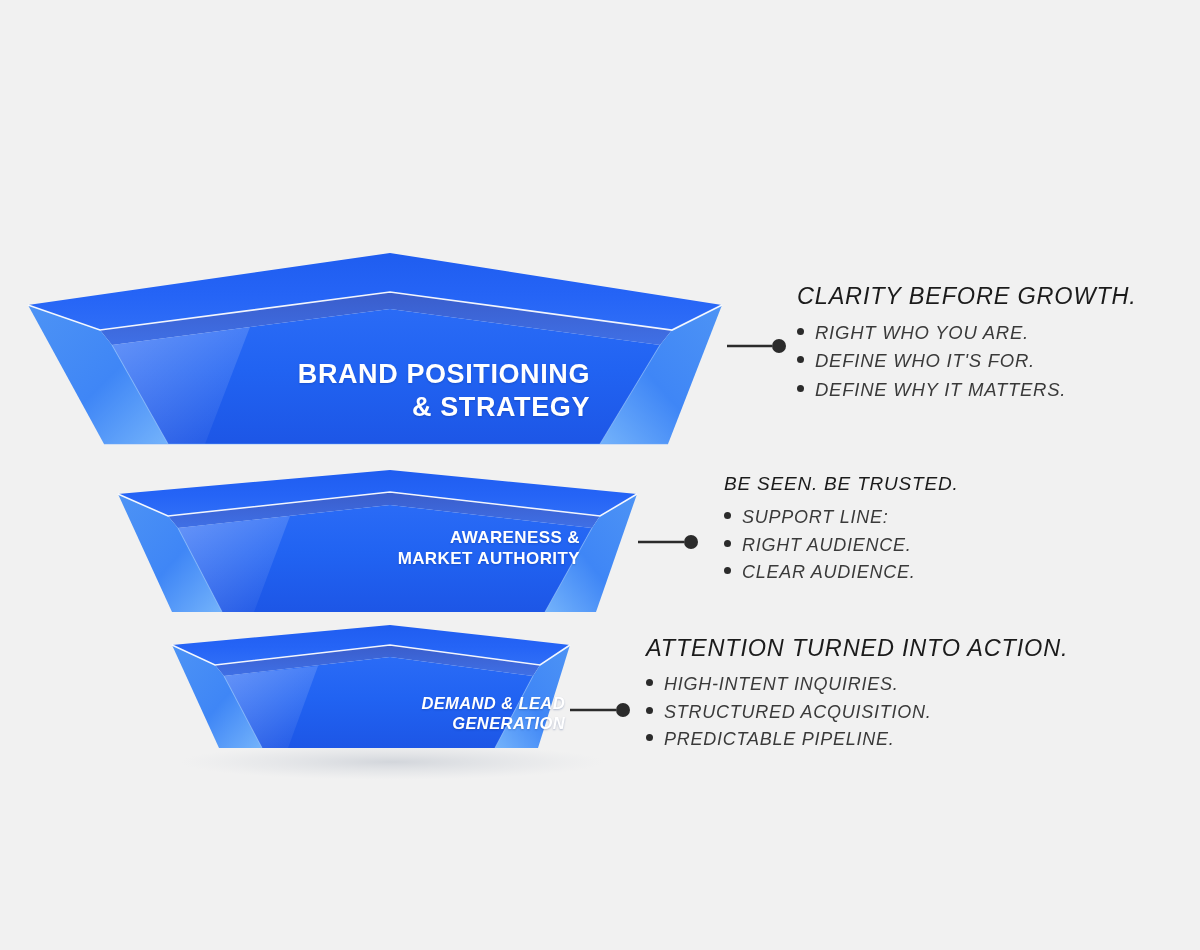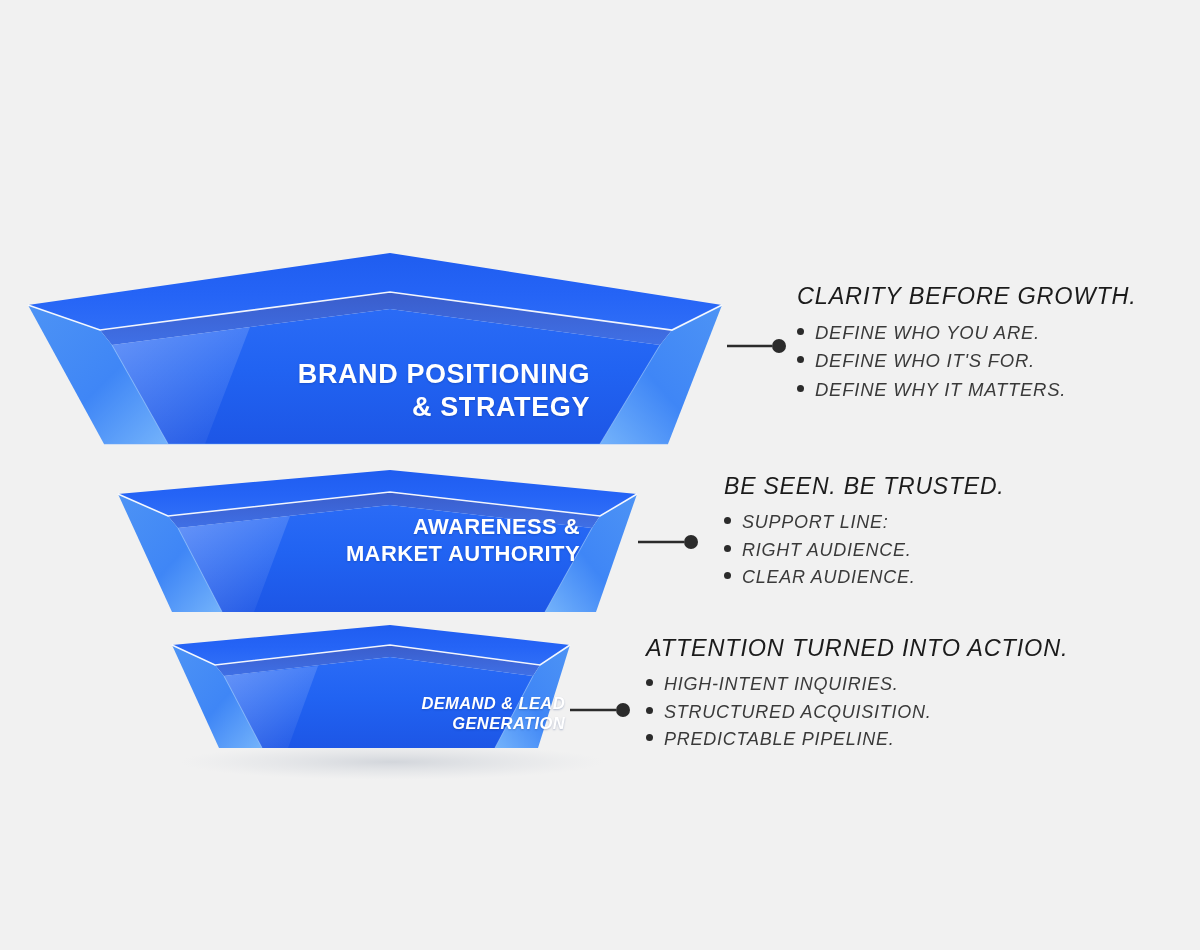--- a/index.html
+++ b/index.html
@@ -40,39 +40,39 @@
   }
   #label-0 {
     left: 150px;
     top: 358px;
     width: 440px;
     font-size: 27px;
     letter-spacing: 0.6px;
   }
   #label-1 {
     left: 200px;
-    top: 513px;
+    top: 527px;
     width: 380px;
-    font-size: 22px;
+    font-size: 17px;
   }
   #label-2 {
     left: 215px;
     top: 693px;
     width: 350px;
     font-size: 16.5px;
     font-style: italic;
   }
 
   .info-block {
     position: absolute;
     font-style: italic;
   }
   .info-heading {
     color: #1b1b1b;
-    font-size: 23px;
+    font-size: 19px;
     letter-spacing: 0.8px;
     font-weight: 400;
     white-space: nowrap;
     margin: 0 0 9px 0;
   }
   .bullet-list {
     list-style: none;
     margin: 0;
     padding: 0;
   }
@@ -208,21 +208,21 @@
   <div class="tier-label" id="label-1">AWARENESS &amp;
 MARKET AUTHORITY</div>
   <div class="tier-label" id="label-2">DEMAND &amp; LEAD
 GENERATION</div>
 
   <div class="info-block" id="info-0">
     <p class="info-heading">CLARITY BEFORE GROWTH.</p>
     <ul class="bullet-list">
       <li class="bullet-item">
         <span class="bullet-dot"></span>
-        <span>DEFINE WHO YOU ARE.</span>
+        <span>RIGHT WHO YOU ARE.</span>
       </li>
       <li class="bullet-item">
         <span class="bullet-dot"></span>
         <span>DEFINE WHO IT'S FOR.</span>
       </li>
       <li class="bullet-item">
         <span class="bullet-dot"></span>
         <span>DEFINE WHY IT MATTERS.</span>
       </li>
     </ul>

